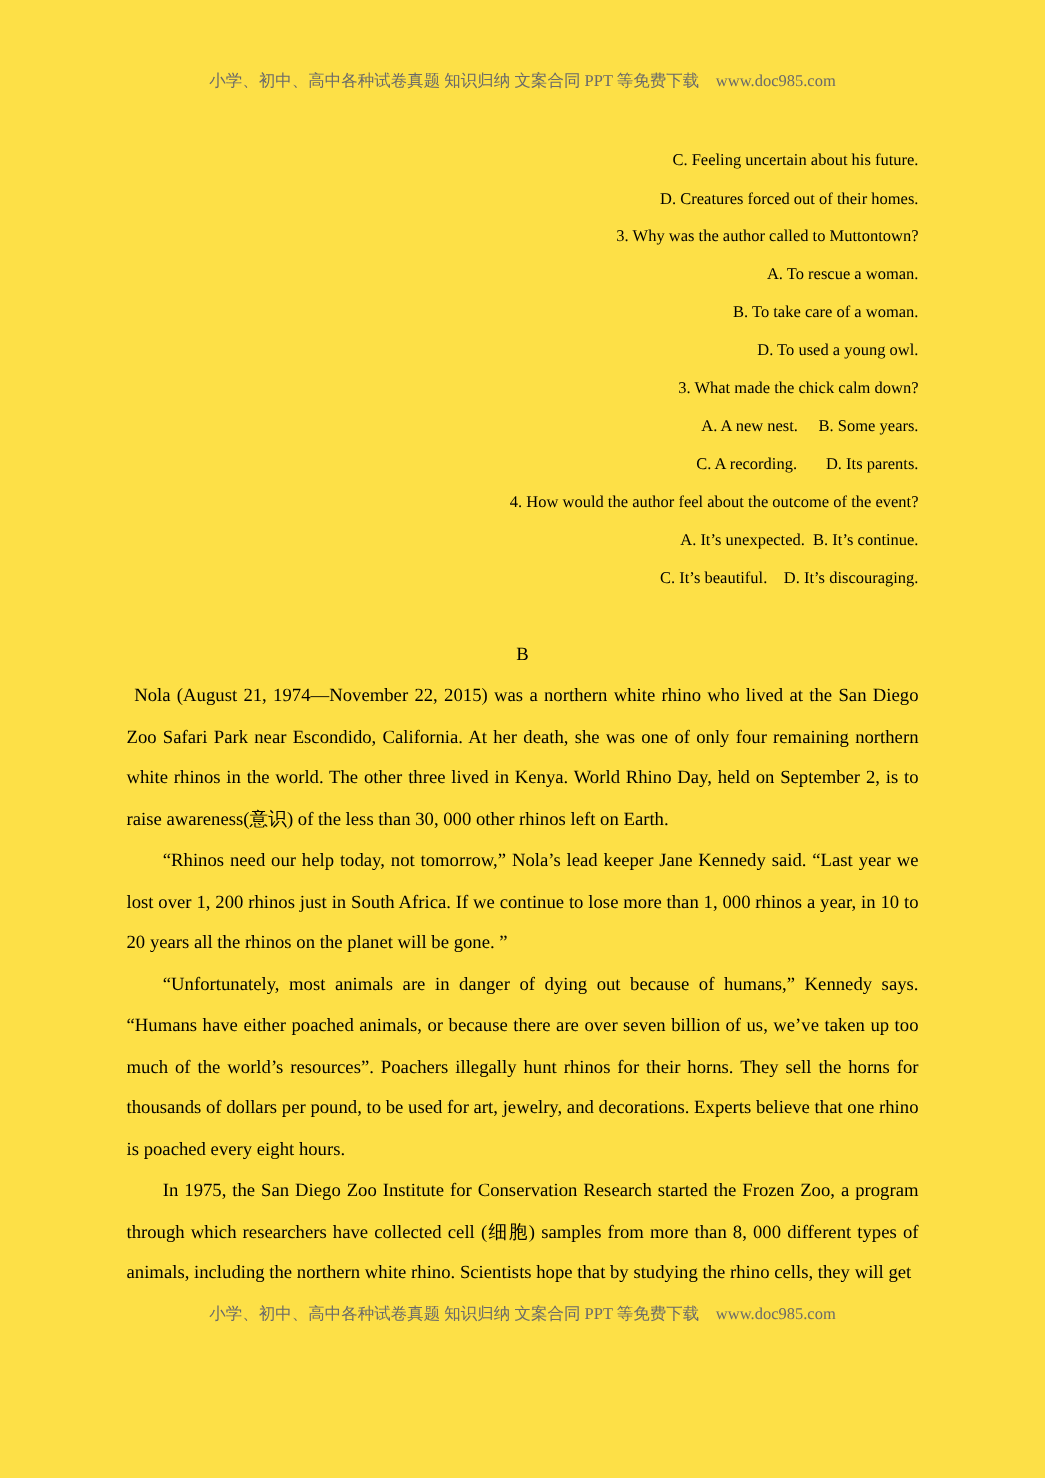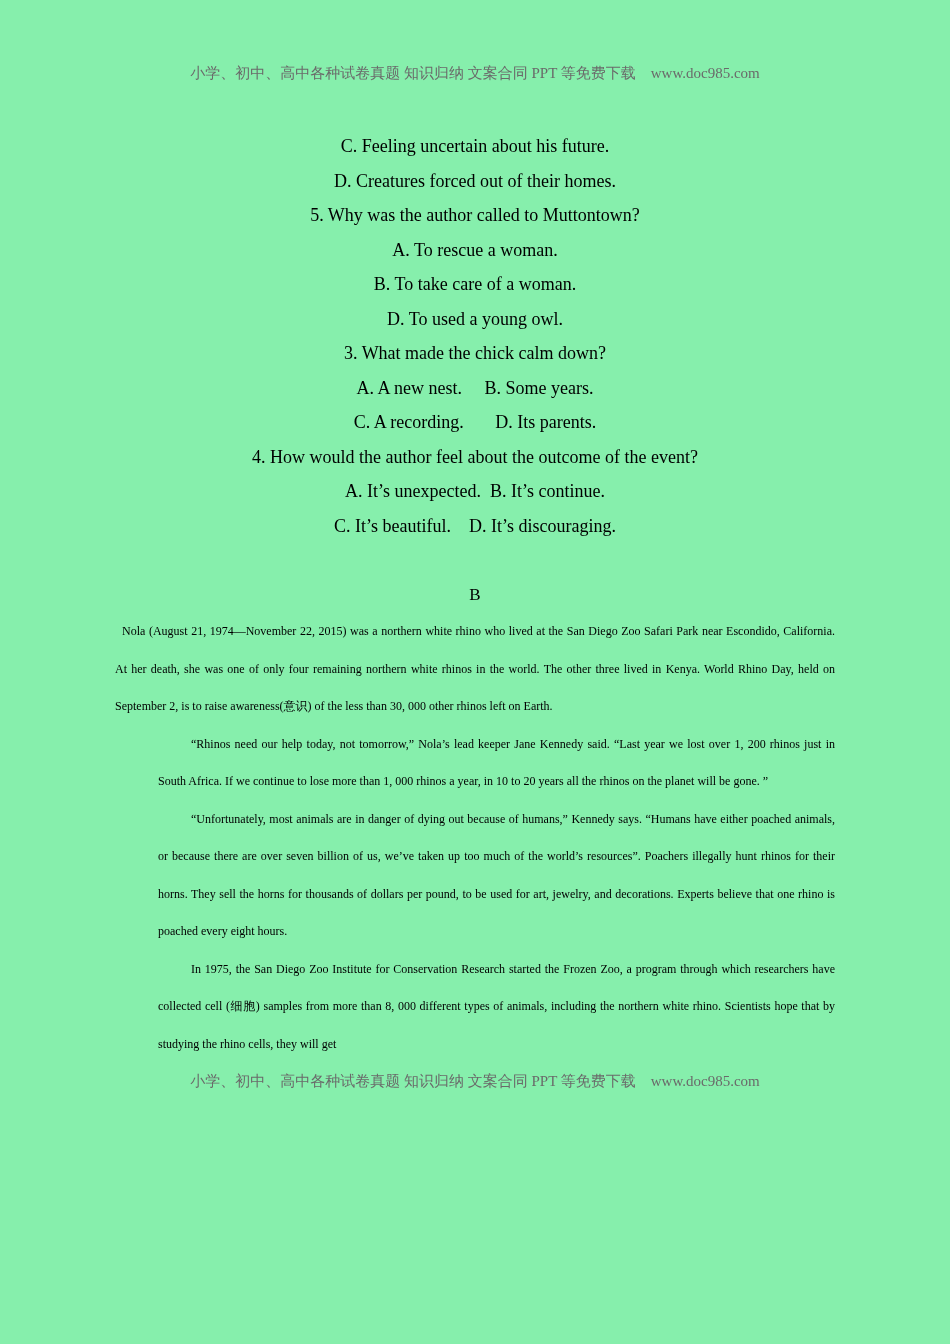--- a/index.html
+++ b/index.html
@@ -1,74 +1,74 @@
 <!DOCTYPE html>
 <html><head>
 <meta charset="utf-8">
 <style>
   * { margin: 0; padding: 0; box-sizing: border-box; }
   html, body { background: #ffffff; }
   body { width: 950px; }
   .page {
     width: 950px;
     min-height: 1344px;
-    background: #86efac;
+    background: #fde047;
     color: #000000;
     font-family: "Liberation Serif", serif;
     overflow: hidden;
   }
   .doc-header {
     margin-top: 64px;
     text-align: center;
     font-size: 15px;
     color: #6a6a6a;
     white-space: pre;
   }
   .content {
     margin: 46px 115px 0 115px;
   }
   .qline {
-    font-size: 18px;
+    font-size: 15px;
     line-height: 34.5px;
     white-space: pre-wrap;
-    text-align: center;
+    text-align: right;
   }
   .section-label {
     margin-top: 33px;
     text-align: center;
     font-size: 17px;
     line-height: 37px;
   }
   .para {
-    font-size: 12px;
+    font-size: 17px;
     line-height: 37.5px;
     text-align: justify;
   }
   .para.first { text-indent: 7px; }
-  .para.rest  { text-indent: 33px; margin-left: 43px; }
+  .para.rest  { text-indent: 33px; }
   .doc-footer {
     margin-top: 9px;
     text-align: center;
     font-size: 15px;
     color: #6a6a6a;
     white-space: pre;
   }
 </style>
 </head>
 <body>
 
 <div class="page">
 
   <div class="doc-header">小学、初中、高中各种试卷真题 知识归纳 文案合同 PPT 等免费下载　www.doc985.com</div>
 
   <div class="content">
 
     <p class="qline">C. Feeling uncertain about his future.</p>
     <p class="qline">D. Creatures forced out of their homes.</p>
-    <p class="qline">5. Why was the author called to Muttontown?</p>
+    <p class="qline">3. Why was the author called to Muttontown?</p>
     <p class="qline">A. To rescue a woman.</p>
     <p class="qline">B. To take care of a woman.</p>
     <p class="qline">D. To used a young owl.</p>
     <p class="qline">3. What made the chick calm down?</p>
     <p class="qline">A. A new nest.     B. Some years.</p>
     <p class="qline">C. A recording.       D. Its parents.</p>
     <p class="qline">4. How would the author feel about the outcome of the event?</p>
     <p class="qline">A. It’s unexpected.  B. It’s continue.</p>
     <p class="qline">C. It’s beautiful.    D. It’s discouraging.</p>
 

